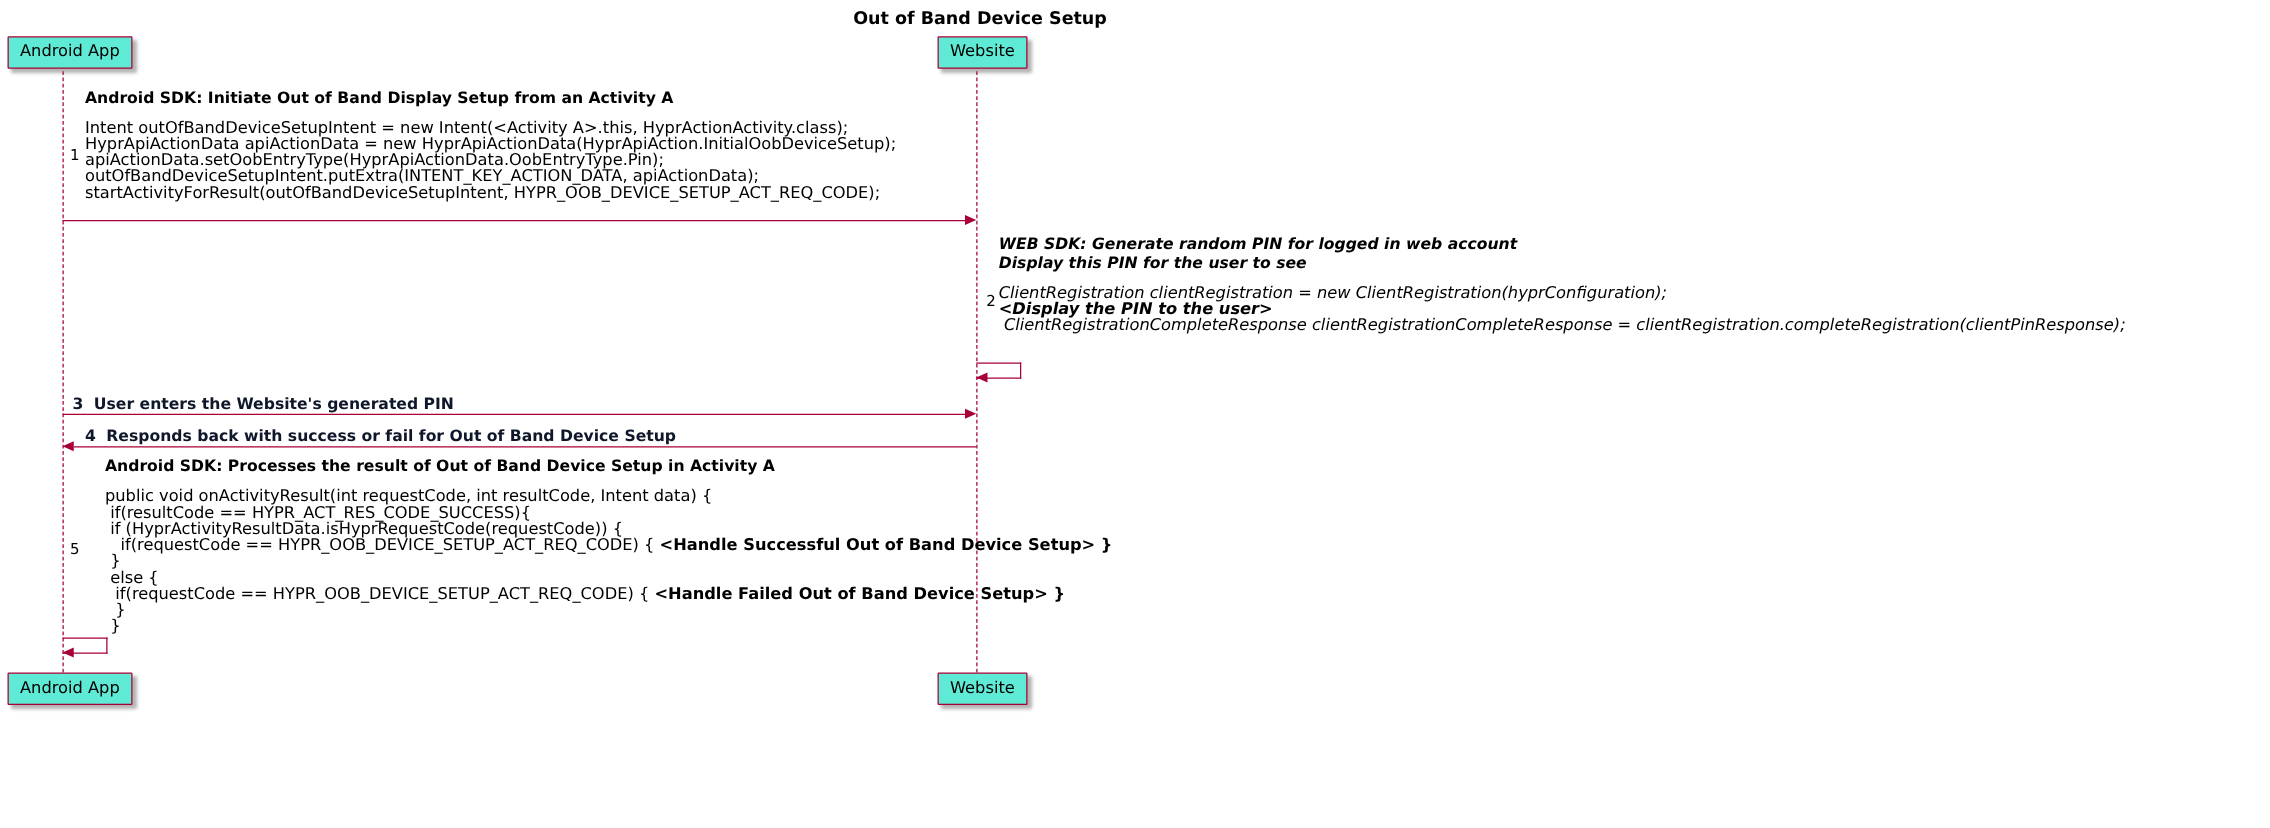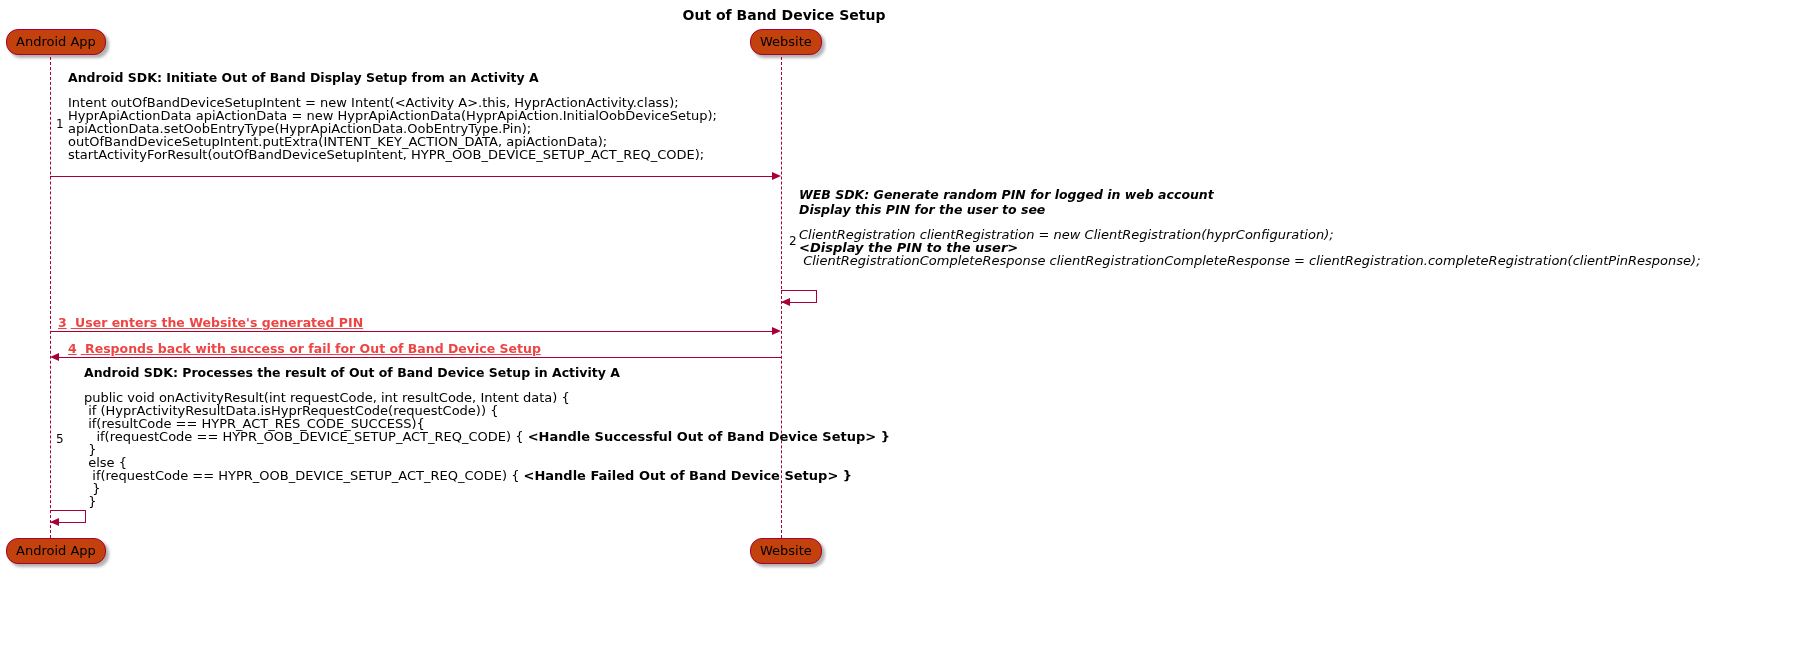--- a/index.html
+++ b/index.html
@@ -18,23 +18,23 @@
     position:absolute;
     left:0;top:7px;width:1568px;
     text-align:center;
     font-size:14px;font-weight:bold;color:#000000;
     letter-spacing:0px;
   }
 
   
   .participant{
     position:absolute;
-    background:#c2410c;
+    background:#5eead4;
     border:1.5px solid #A80036;
-    border-radius:12px;
+    border-radius:1px;
     color:#000000;
     font-size:13px;
     line-height:1;
     padding:5px 9px 6px 9px;
     box-shadow:3px 3px 3px rgba(0,0,0,0.30);
     white-space:nowrap;
     box-sizing:border-box;
     text-align:center;
   }
   .p-android-top{left:6px;top:29px;}
@@ -94,23 +94,22 @@
     white-space:pre;
     line-height:13px;
   }
   .code b{font-weight:bold;}
 
   
   .msg-label{
     position:absolute;
     font-size:12.5px;
     font-weight:bold;
-    color:#ef4444;
+    color:#0f172a;
     white-space:nowrap;
-    text-decoration:underline;
   }
 </style>
 </head>
 <body>
 
 <div id="canvas">
 
   <div class="diagram-title">Out of Band Device Setup</div>
 
   <div class="participant p-android-top">Android App</div>
@@ -158,22 +157,22 @@
     <span>Responds back with success or fail for Out of Band Device Setup</span>
   </div>
   <div class="msg-line" style="left:59px;top:357px;width:722px;"></div>
   <div class="arrow-head arrow-left" style="left:50px;top:353px;"></div>
 
   <div class="step-num" style="left:56px;top:432px;">5</div>
   <div class="step-block" style="left:84px;top:365px;">
     <div class="step-head">Android SDK: Processes the result of Out of Band Device Setup in Activity A</div>
     <div style="height:11px;"></div>
     <div class="code">public void onActivityResult(int requestCode, int resultCode, Intent data) {</div>
+    <div class="code"> if(resultCode == HYPR_ACT_RES_CODE_SUCCESS){</div>
     <div class="code"> if (HyprActivityResultData.isHyprRequestCode(requestCode)) {</div>
-    <div class="code"> if(resultCode == HYPR_ACT_RES_CODE_SUCCESS){</div>
     <div class="code"><span>   if(requestCode == HYPR_OOB_DEVICE_SETUP_ACT_REQ_CODE) { <b>&lt;Handle Successful Out of Band Device Setup&gt; }</b></span></div>
     <div class="code"> }</div>
     <div class="code"> else {</div>
     <div class="code"><span>  if(requestCode == HYPR_OOB_DEVICE_SETUP_ACT_REQ_CODE) { <b>&lt;Handle Failed Out of Band Device Setup&gt; }</b></span></div>
     <div class="code">  }</div>
     <div class="code"> }</div>
   </div>
 
   <div class="self-msg" style="left:50px;top:510px;width:36px;height:13px;"></div>
   <div class="arrow-head arrow-left" style="left:50px;top:518px;"></div>

